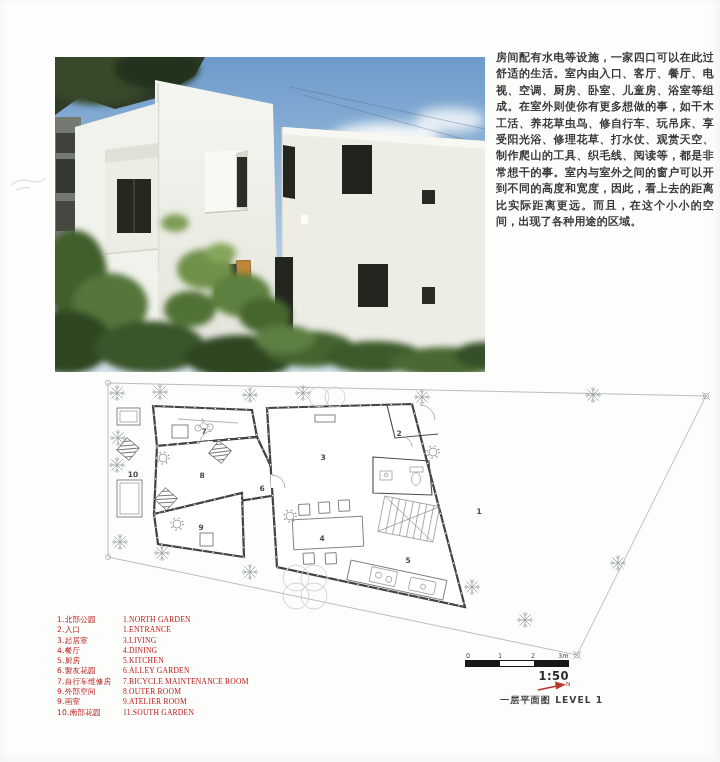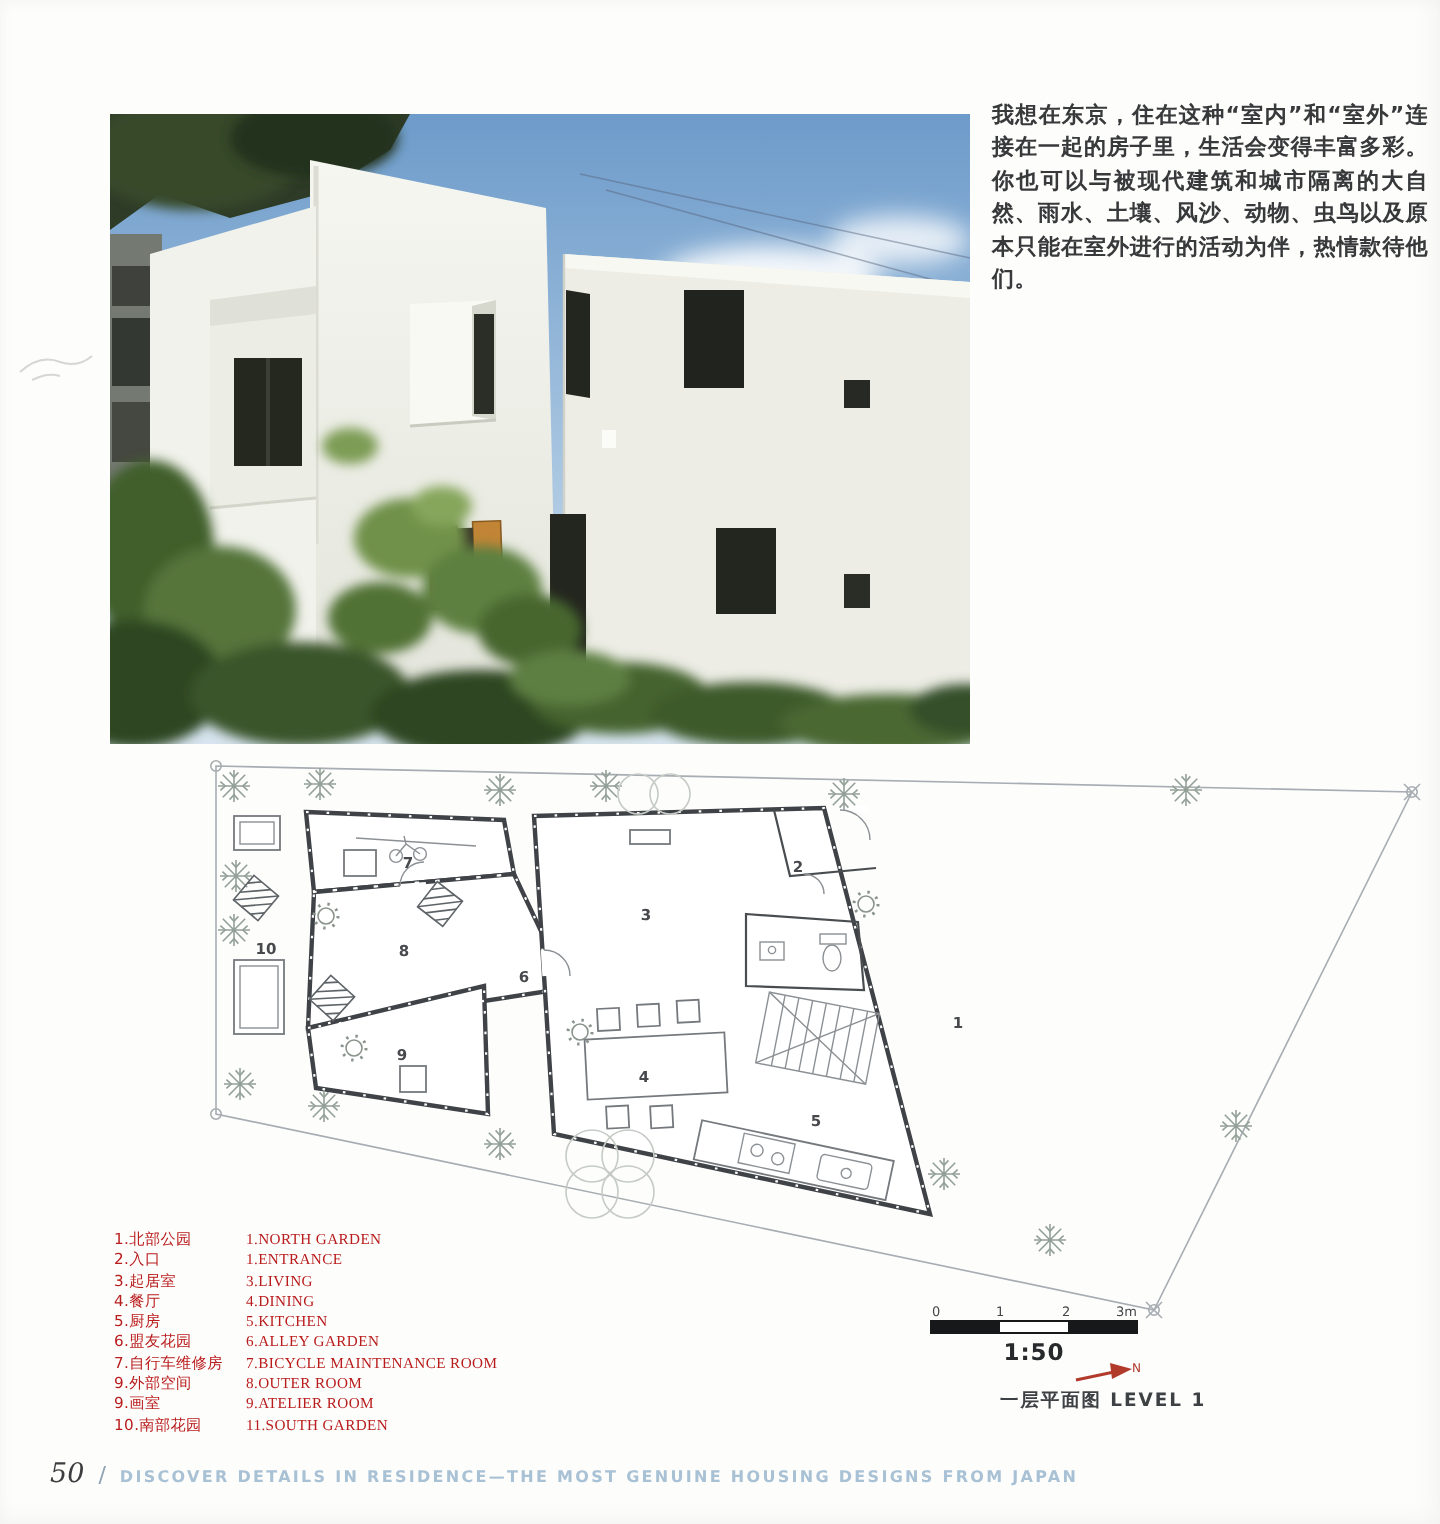--- a/index.html
+++ b/index.html
@@ -14,21 +14,21 @@
   .legend{position:absolute;left:57px;top:615px;color:#b91c1c;}
   .legend-row{display:flex;font-size:7.6px;line-height:10.3px;letter-spacing:.2px;}
   .legend-zh{width:66px;}
   .legend-en{white-space:nowrap;font-family:Liberation Serif, serif;}
   .scalebar{position:absolute;left:465px;top:652px;width:104px;}
   .scale-ticks{position:relative;height:8px;font-size:6.5px;color:#44474a;}
   .scale-ticks span{position:absolute;top:0;}
   .t0{left:1px}.t1{left:33px}.t2{left:66px}.t3{left:93px}
   .scale-rule{height:5px;border:1px solid #17181a;
       background:linear-gradient(to right,#17181a 0 33.3%,#fff 33.3% 66.6%,#17181a 66.6% 100%);}
-  .scale-ratio{text-align:center;font-size:11.5px;font-weight:bold;color:#27292b;margin-top:2px;letter-spacing:.5px;}
+  .scale-ratio{text-align:right;font-size:11.5px;font-weight:bold;color:#27292b;margin-top:2px;letter-spacing:.5px;}
   .north{position:absolute;left:536px;top:679px;width:34px;height:16px;}
   .plan-caption{position:absolute;left:500px;top:694px;font-size:9.2px;color:#3e4144;letter-spacing:1px;font-weight:600;}
   .footer{position:absolute;left:25px;top:729px;display:flex;align-items:baseline;}
   .page-num{font-family:"DejaVu Serif","Liberation Serif",serif;font-style:italic;font-size:13.5px;color:#3c3d3e;}
   .footer-sep{margin:0 7px;color:#8ea2b2;font-size:11px;}
   .footer-title{font-size:8px;letter-spacing:1.15px;color:#a8c1d4;font-weight:600;}
   .scribble{position:absolute;left:6px;top:160px;}
   svg text{font-family:"DejaVu Sans","Liberation Sans",sans-serif;}
   .roomnum{font-size:7.5px;fill:#47494c;font-weight:600;}
   .wall{fill:#ffffff;stroke:#3f4246;stroke-width:2.2;}
@@ -142,21 +142,21 @@
       <ellipse cx="185" cy="300" rx="55" ry="22" fill="#2f4722"></ellipse>
       <ellipse cx="255" cy="292" rx="45" ry="18" fill="#44632e"></ellipse>
       <ellipse cx="320" cy="300" rx="50" ry="16" fill="#3e5a2b"></ellipse>
       <ellipse cx="390" cy="305" rx="55" ry="15" fill="#486831"></ellipse>
       <ellipse cx="428" cy="298" rx="28" ry="13" fill="#35502a"></ellipse>
       <ellipse cx="230" cy="282" rx="30" ry="14" fill="#5d7f42"></ellipse>
     </g>
   </svg>
 
   <div class="article">
-    <p>我想在东京，住在这种“室内”和“室外”连接在一起的房子里，生活会变得丰富多彩。你也可以与被现代建筑和城市隔离的大自然、雨水、土壤、风沙、动物、虫鸟以及原本只能在室外进行的活动为伴，热情款待他们。</p>
+    <p>房间配有水电等设施，一家四口可以在此过舒适的生活。室内由入口、客厅、餐厅、电视、空调、厨房、卧室、儿童房、浴室等组成。在室外则使你有更多想做的事，如干木工活、养花草虫鸟、修自行车、玩吊床、享受阳光浴、修理花草、打水仗、观赏天空、制作爬山的工具、织毛线、阅读等，都是非常想干的事。室内与室外之间的窗户可以开到不同的高度和宽度，因此，看上去的距离比实际距离更远。而且，在这个小小的空间，出现了各种用途的区域。</p>
   </div>
 
   <svg class="plan" viewBox="0 0 665 300">
     <defs>
       <g id="tree" stroke="#93a097" stroke-width=".8" fill="none">
         <path d="M0,-8 L0,8 M-8,0 L8,0 M-5.6,-5.6 L5.6,5.6 M-5.6,5.6 L5.6,-5.6"></path>
         <path d="M-2.2,-6.8 L0,-4.4 L2.2,-6.8 M-2.2,6.8 L0,4.4 L2.2,6.8 M-6.8,-2.2 L-4.4,0 L-6.8,2.2 M6.8,-2.2 L4.4,0 L6.8,2.2"></path>
       </g>
       <g id="pot" stroke="#8a948c" fill="none">
         <circle r="4" stroke-width=".8"></circle>
@@ -352,19 +352,14 @@
   </div>
 
   <svg class="north" viewBox="0 0 34 16">
     <line x1="2" y1="11" x2="21" y2="7" stroke="#b23a2b" stroke-width="1.6"></line>
     <polygon points="19,2.5 30,5.5 20,10.5" fill="#b23a2b"></polygon>
     <text x="30" y="7" font-size="6" fill="#b23a2b">N</text>
   </svg>
 
   <div class="plan-caption">一层平面图 LEVEL 1</div>
 
-  <div class="footer">
-    <span class="page-num">50</span>
-    <span class="footer-sep">/</span>
-    <span class="footer-title">DISCOVER DETAILS IN RESIDENCE—THE MOST GENUINE HOUSING DESIGNS FROM JAPAN</span>
-  </div>
 
 </div>
 
 </body></html>

